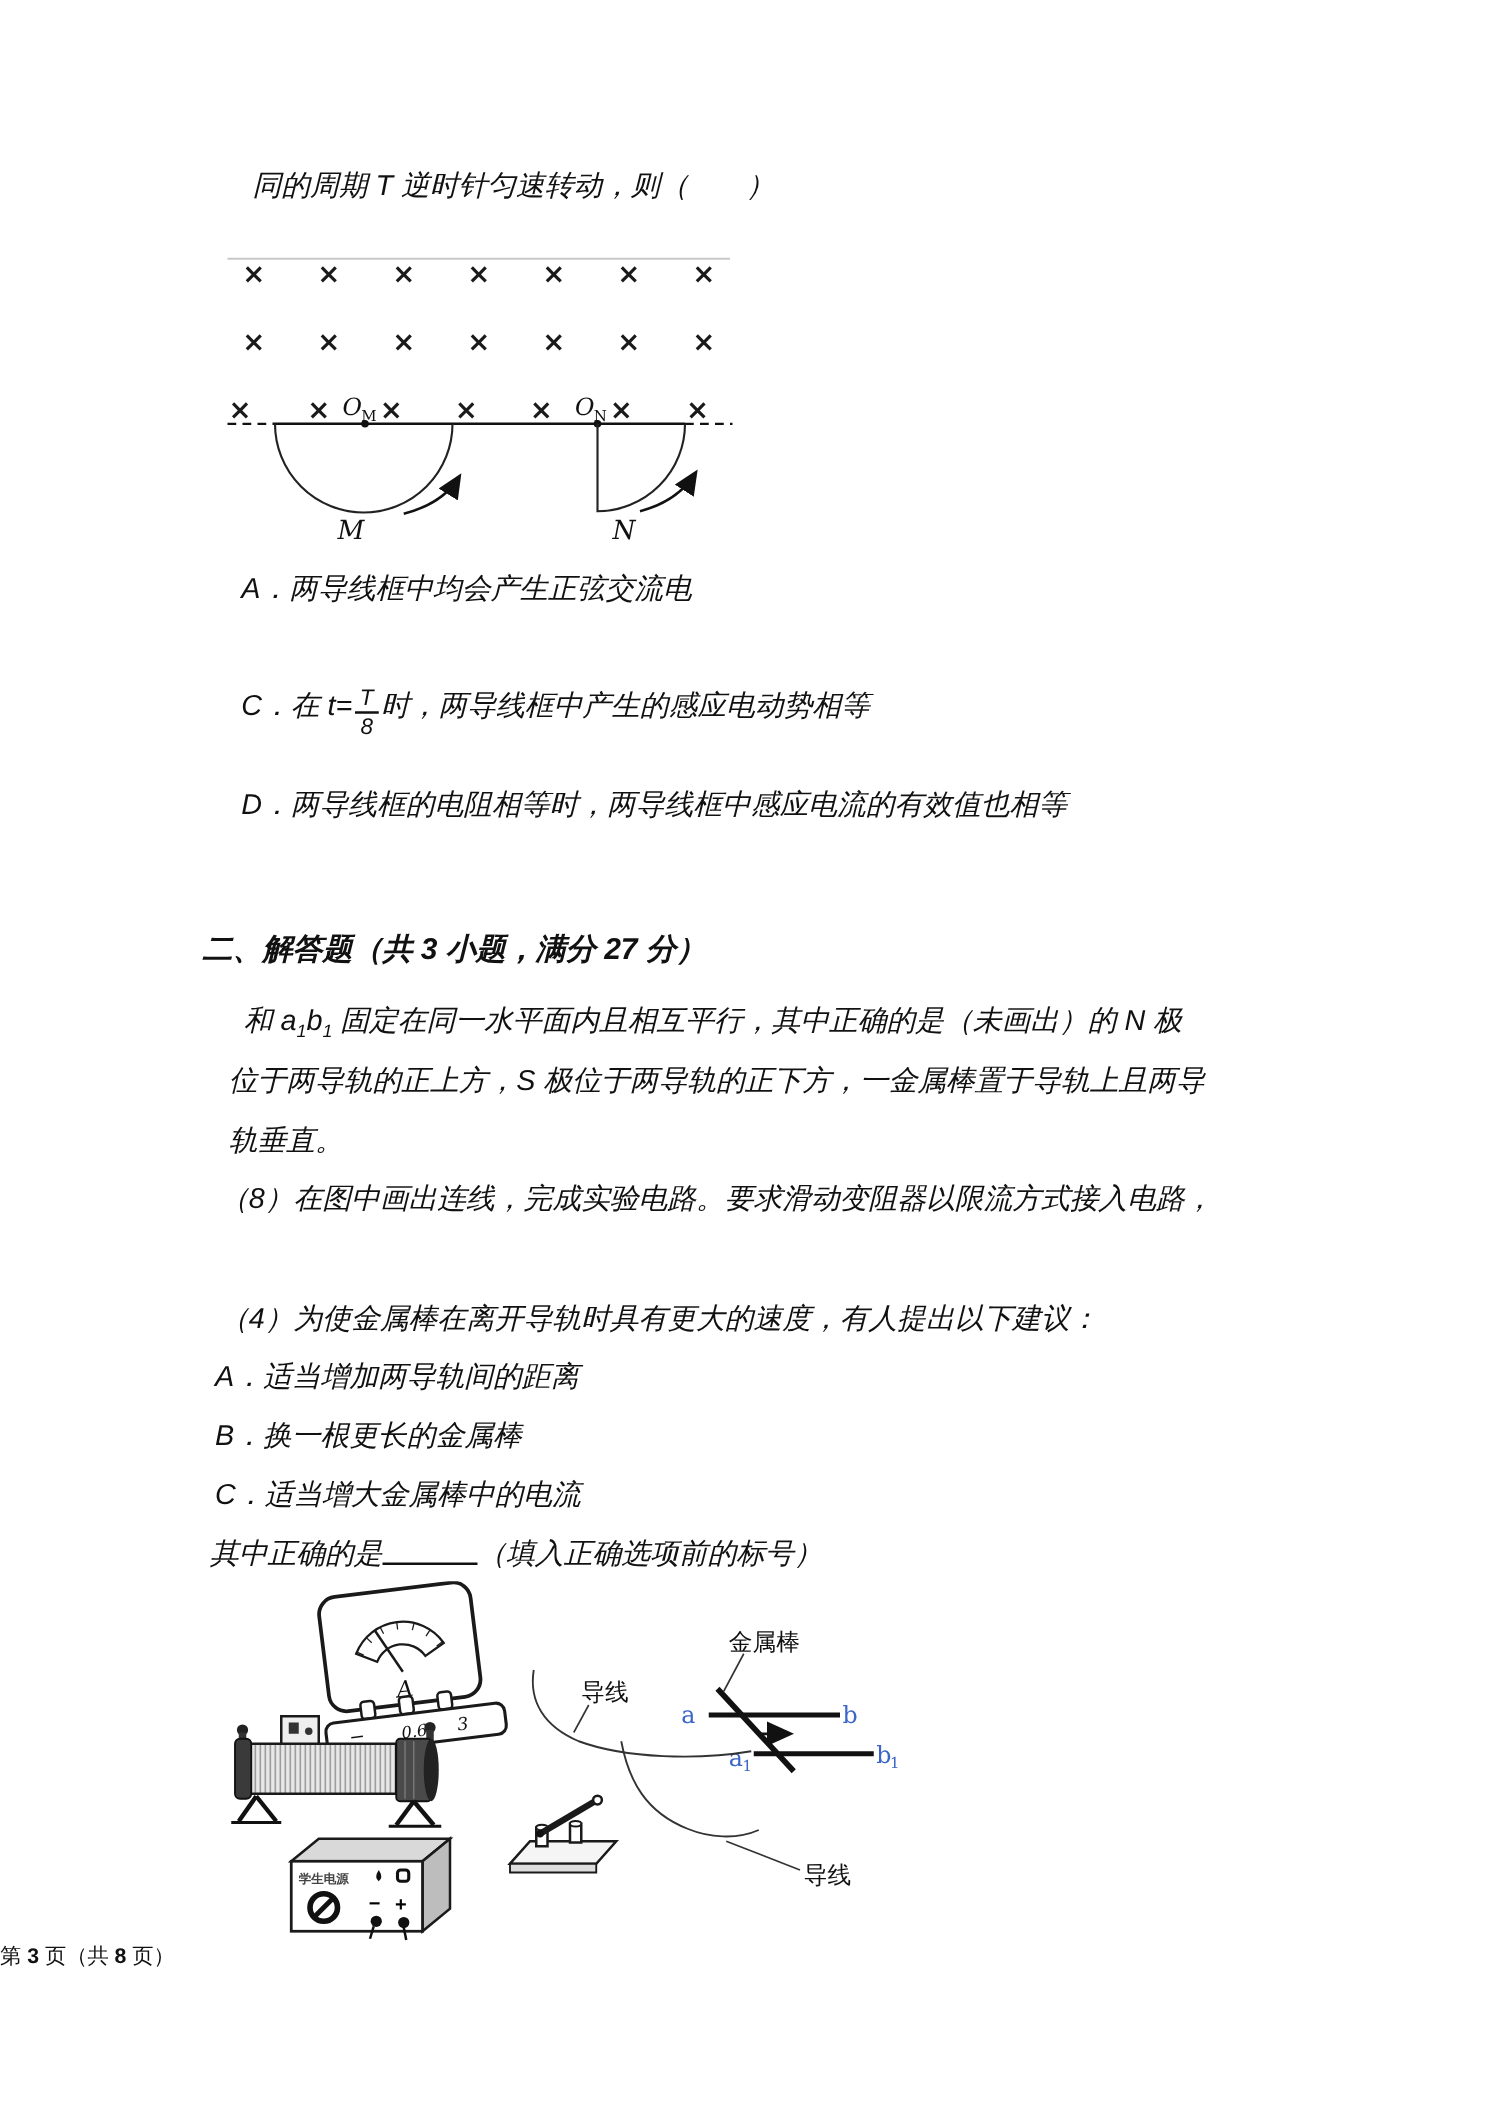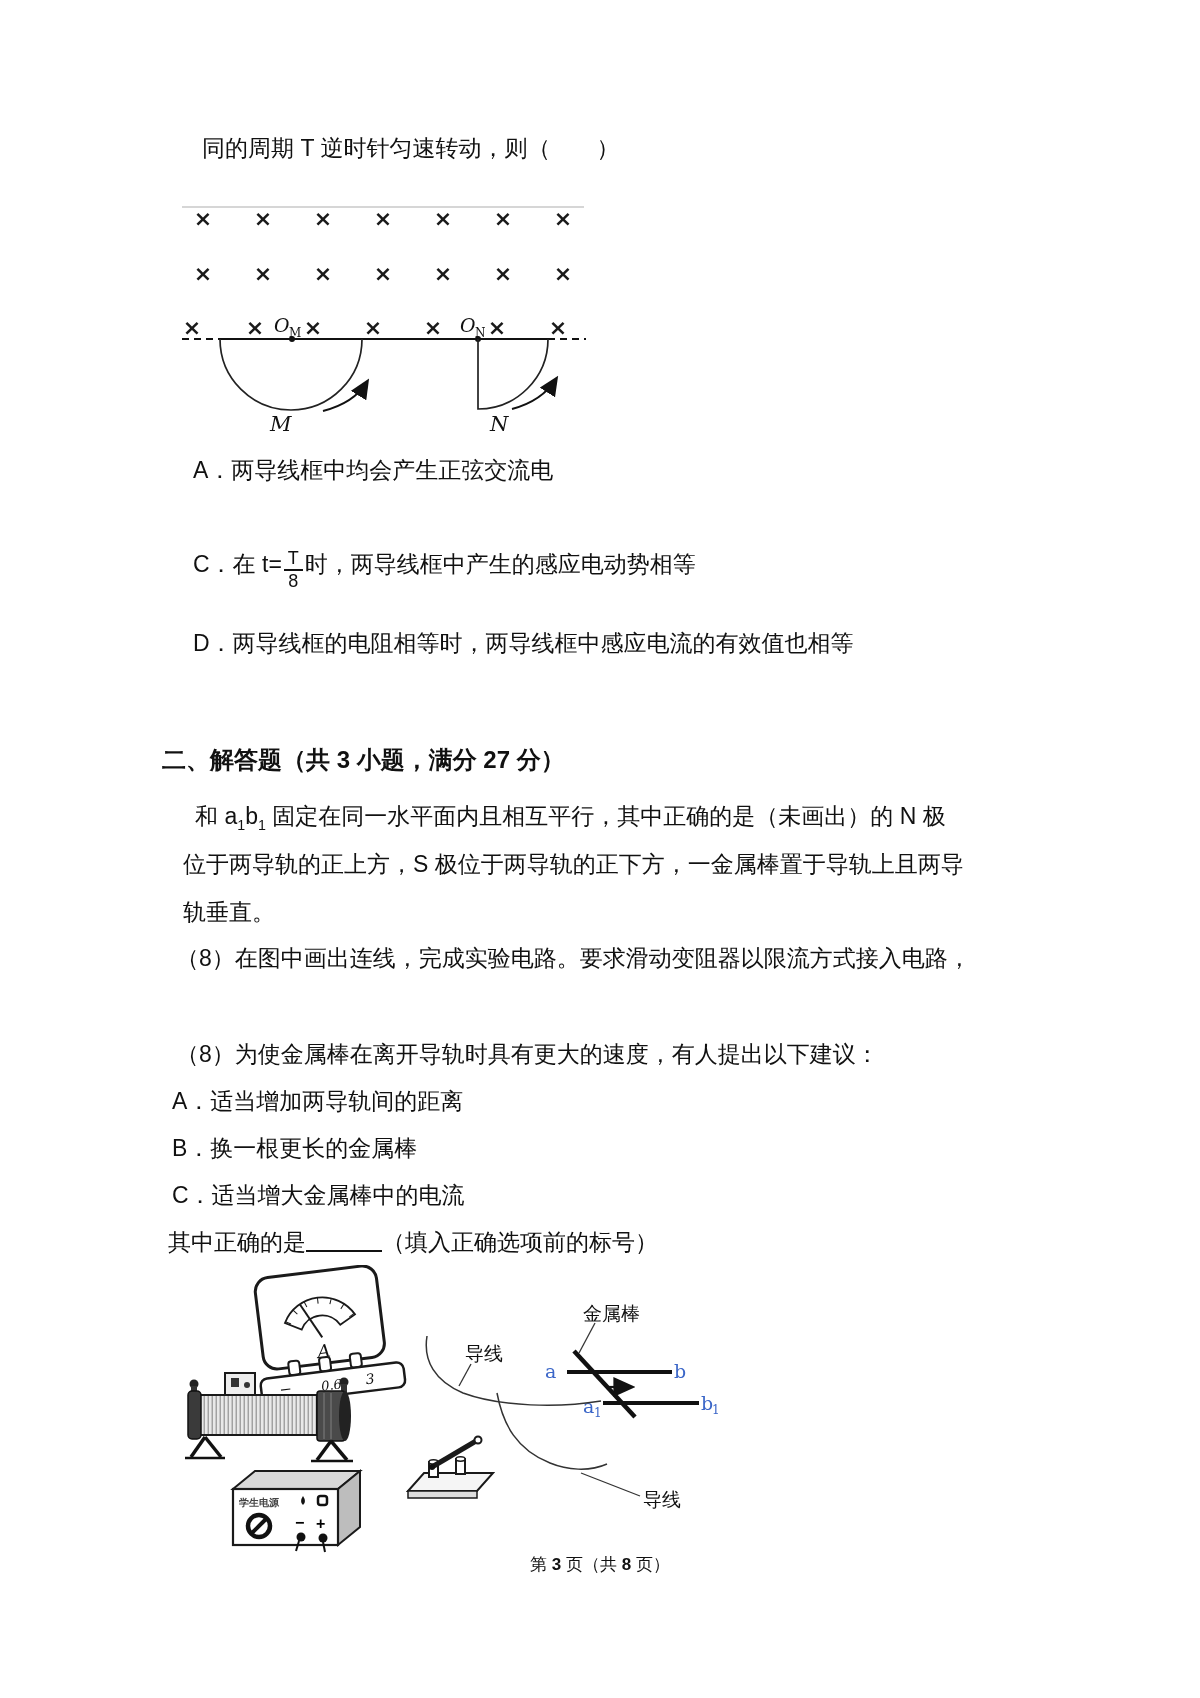--- a/index.html
+++ b/index.html
@@ -1,25 +1,25 @@
 <!DOCTYPE html>
 <html><head>
 <meta charset="utf-8">
 <style>
   html,body{margin:0;padding:0;background:#fff;}
   .page{position:relative;width:1200px;height:1698px;background:#ffffff;overflow:hidden;
         font-family:"Liberation Sans","DejaVu Sans",sans-serif;color:#111;}
-  .line{position:absolute;font-size:23px;line-height:30px;white-space:pre;}
+  .line{position:absolute;font-size:23px;line-height:30px;white-space:pre;font-style:italic;}
   .hdr{font-weight:bold;font-size:24px;margin-top:40px;}
   sub{font-size:0.62em;}
   .blank{display:inline-block;width:76px;border-bottom:2px solid #111;height:20px;vertical-align:-2px;}
   .frac{display:inline-block;vertical-align:-15px;text-align:center;font-size:18px;line-height:1.05;margin:0 2px;}
   .frac .fnum{display:block;border-bottom:2px solid #111;padding:0 4px 1px;}
   .frac .fden{display:block;padding-top:1px;}
-  .footer{position:absolute;top:1553px;left:0;width:100%;text-align:center;font-size:17px;white-space:pre;}
+  .footer{position:absolute;top:1553px;left:0;width:100%;text-align:left;font-size:17px;white-space:pre;}
   .footer b{font-weight:bold;}
   svg{position:absolute;}
   .xsym{font-family:"DejaVu Sans",sans-serif;font-weight:bold;font-size:22px;fill:#1a1a1a;}
   .olbl{font-family:"DejaVu Serif",serif;font-style:italic;font-size:19px;fill:#111;}
   .osub{font-family:"DejaVu Serif",serif;font-size:12px;fill:#111;}
   .looplbl{font-family:"DejaVu Serif",serif;font-style:italic;font-size:21px;fill:#111;}
   .cjk{font-size:19px;fill:#111;}
   .raillbl{font-family:"DejaVu Serif",serif;font-size:19px;}
   .railsub{font-family:"DejaVu Serif",serif;font-size:12px;}
   .mk{font-family:"DejaVu Serif",serif;font-style:italic;fill:#111;}
@@ -97,21 +97,21 @@
   <div class="line" style="left:193px;top:455px">A．两导线框中均会产生正弦交流电</div>
   <div class="line" style="left:193px;top:549px"><span>C．在 t=</span><span class="frac"><span class="fnum">T</span><span class="fden">8</span></span><span>时，两导线框中产生的感应电动势相等</span></div>
   <div class="line" style="left:193px;top:628px">D．两导线框的电阻相等时，两导线框中感应电流的有效值也相等</div>
 
   <div class="line hdr" style="left:162px;top:705px">二、解答题（共 3 小题，满分 27 分）</div>
 
   <div class="line" style="left:195px;top:801px"><span>和 a</span><sub>1</sub><span>b</span><sub>1</sub><span> 固定在同一水平面内且相互平行，其中正确的是（未画出）的 N 极</span></div>
   <div class="line" style="left:183px;top:849px">位于两导轨的正上方，S 极位于两导轨的正下方，一金属棒置于导轨上且两导</div>
   <div class="line" style="left:183px;top:897px">轨垂直。</div>
   <div class="line" style="left:176px;top:943px">（8）在图中画出连线，完成实验电路。要求滑动变阻器以限流方式接入电路，</div>
-  <div class="line" style="left:176px;top:1039px">（8）为使金属棒在离开导轨时具有更大的速度，有人提出以下建议：</div>
+  <div class="line" style="left:176px;top:1039px">（4）为使金属棒在离开导轨时具有更大的速度，有人提出以下建议：</div>
   <div class="line" style="left:172px;top:1086px">A．适当增加两导轨间的距离</div>
   <div class="line" style="left:172px;top:1133px">B．换一根更长的金属棒</div>
   <div class="line" style="left:172px;top:1180px">C．适当增大金属棒中的电流</div>
   <div class="line" style="left:168px;top:1227px"><span>其中正确的是</span><span class="blank"></span><span>（填入正确选项前的标号）</span></div>
 
   <svg style="left:175px;top:1265px" width="545" height="300" viewBox="0 0 545 300">
     <defs>
       <marker id="ah2" markerWidth="10" markerHeight="9" refX="8" refY="4.5" orient="auto">
         <path d="M0,0 L10,4.5 L0,9 z" fill="#111"></path>
       </marker>

